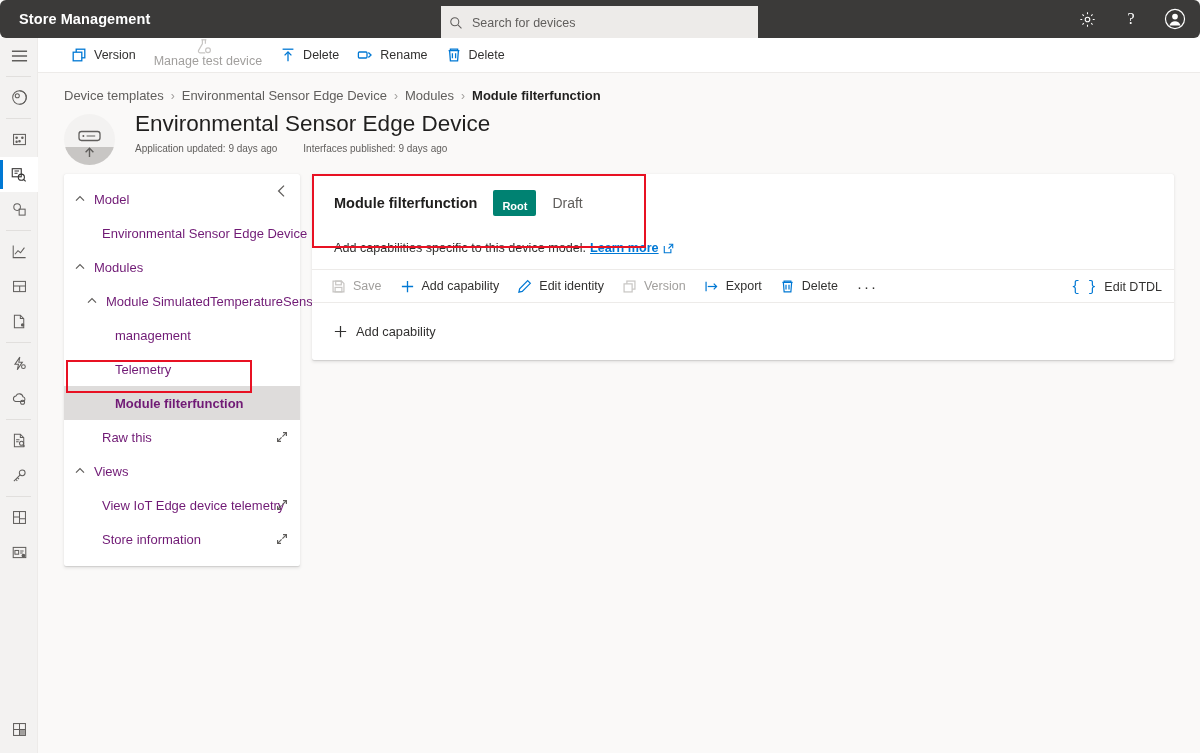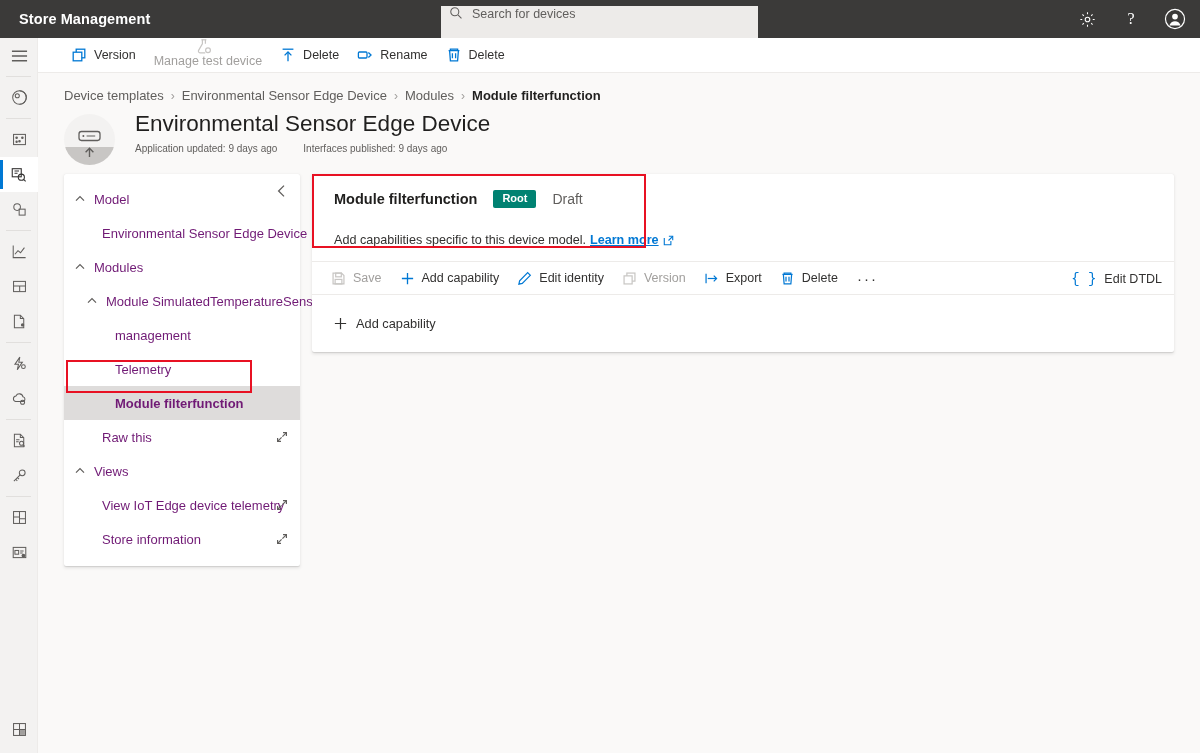--- a/index.html
+++ b/index.html
@@ -12,35 +12,35 @@
     background: #faf9f8;
     color: #323130;
     -webkit-font-smoothing: antialiased;
   }
 
   
   .topbar {
     position: absolute; top: 0; left: 0;
     width: 1200px; height: 38px;
     background: #3b3a39;
-    display: flex; align-items: center;
+    display: flex; align-items: center; border-radius: 6px;
   }
   .topbar-title {
     color: #ffffff;
     font-size: 14.5px;
     font-weight: bold;
     margin-left: 19px;
     letter-spacing: .1px;
     white-space: nowrap;
   }
   .search-wrap {
     position: absolute; left: 441px; top: 6px;
     width: 317px; height: 34px;
     background: #edebe9;
-    display: flex; align-items: flex-start;
+    display: flex; align-items: center;
     padding: 0 8px;
   }
   .search-icon { width: 14px; height: 14px; flex: 0 0 auto; margin-right: 7px; }
   .search-input {
     border: none; outline: none; background: transparent;
     font-family: "Liberation Sans", sans-serif;
     font-size: 12.5px; color: #323130;
     width: 100%;
   }
   .search-input::placeholder { color: #605e5c; opacity: 1; }
@@ -194,21 +194,21 @@
     border-radius: 2px;
     box-shadow: 0 1.6px 3.6px rgba(0,0,0,.10), 0 .3px .9px rgba(0,0,0,.09);
   }
   .card-head { padding: 16px 20px 14px 22px; }
   .ch-line1 { display: flex; align-items: center; }
   .ch-name { font-size: 14.5px; font-weight: bold; color: #201f1e; }
   .badge-root {
     margin-left: 16px;
     background: #008272; color: #ffffff;
     font-size: 11px; font-weight: bold;
-    padding: 3px 9px 4px 9px;
+    padding: 11px 9px 4px 9px;
     border-radius: 2px; line-height: 1;
   }
   .draft-label { margin-left: 16px; font-size: 14px; color: #605e5c; }
   .ch-line2 {
     margin-top: 25px; font-size: 12.6px; color: #323130;
     display: flex; align-items: center;
   }
   .learnmore { color: #0078d4; margin-left: 4px; font-weight: bold; }
   .ext-ico { width: 11px; height: 11px; margin-left: 4px; color: #0078d4; }
   .ext-ico svg { display: block; }

